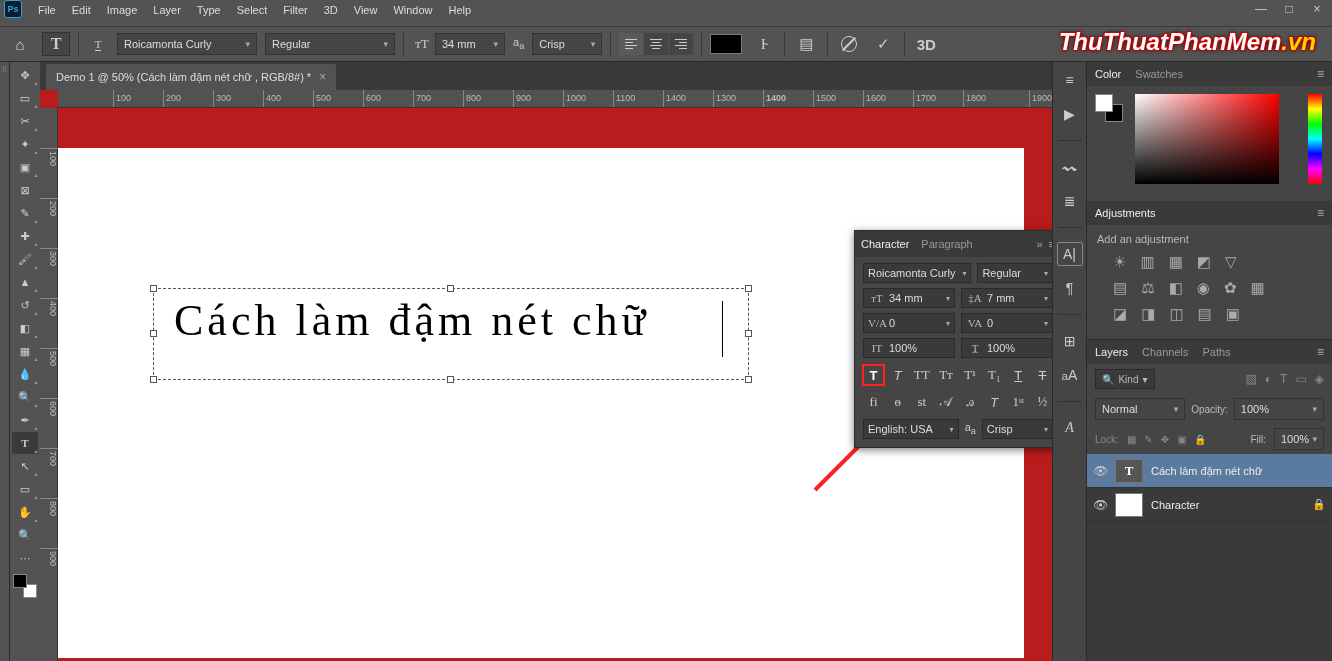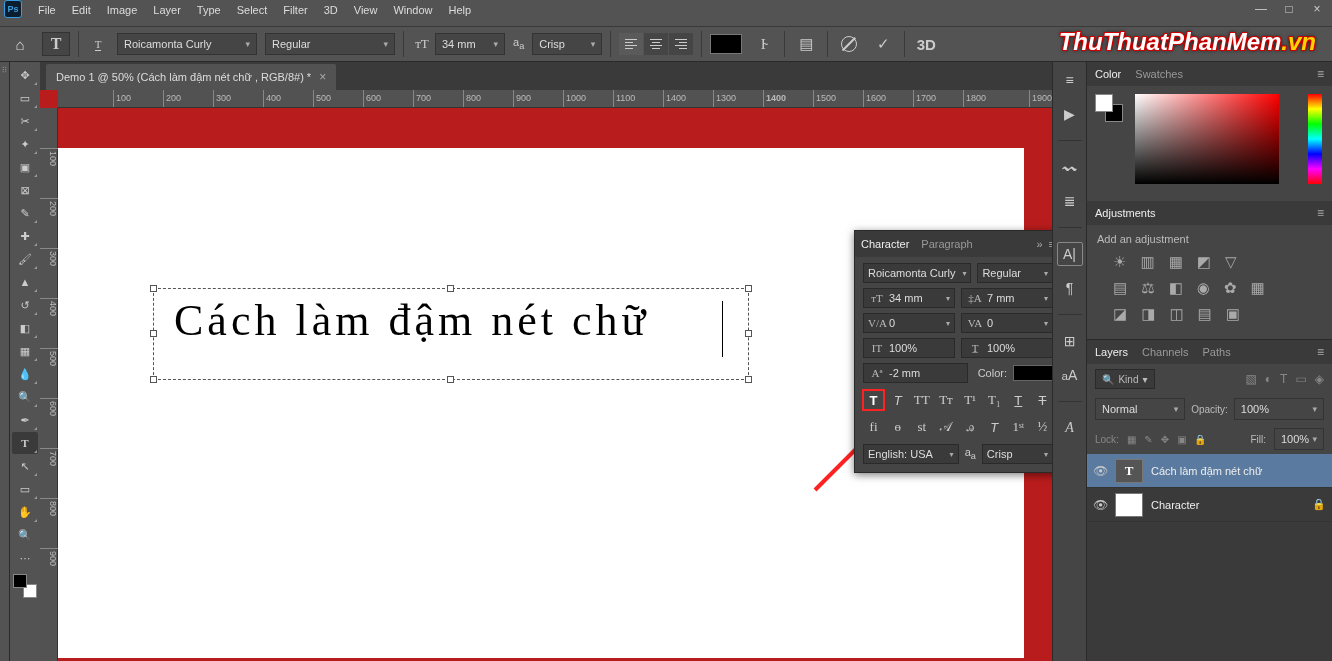--- a/index.html
+++ b/index.html
@@ -337,28 +337,20 @@
           <div class="row">
             <div class="fld">
                 <span class="ic">IT</span>
                 <span class="val">100%</span>
               </div>
             <div class="fld">
                 <span class="ic">T̲</span>
                 <span class="val">100%</span>
               </div>
           </div>
-          <div class="row">
-            <div class="fld">
-                <span class="ic">Aª</span>
-                <span class="val">-2 mm</span>
-              </div>
-            <span class="colorlbl">Color:</span>
-            <div class="colorsw"></div>
-          </div>
           <div class="stylerow">
             <div class="sbtn redbox">
                 <b>T</b>
               </div>
             <div class="sbtn">
                 <i>T</i>
               </div>
             <div class="sbtn">TT</div>
             <div class="sbtn">Tᴛ</div>
             <div class="sbtn">T¹</div>

